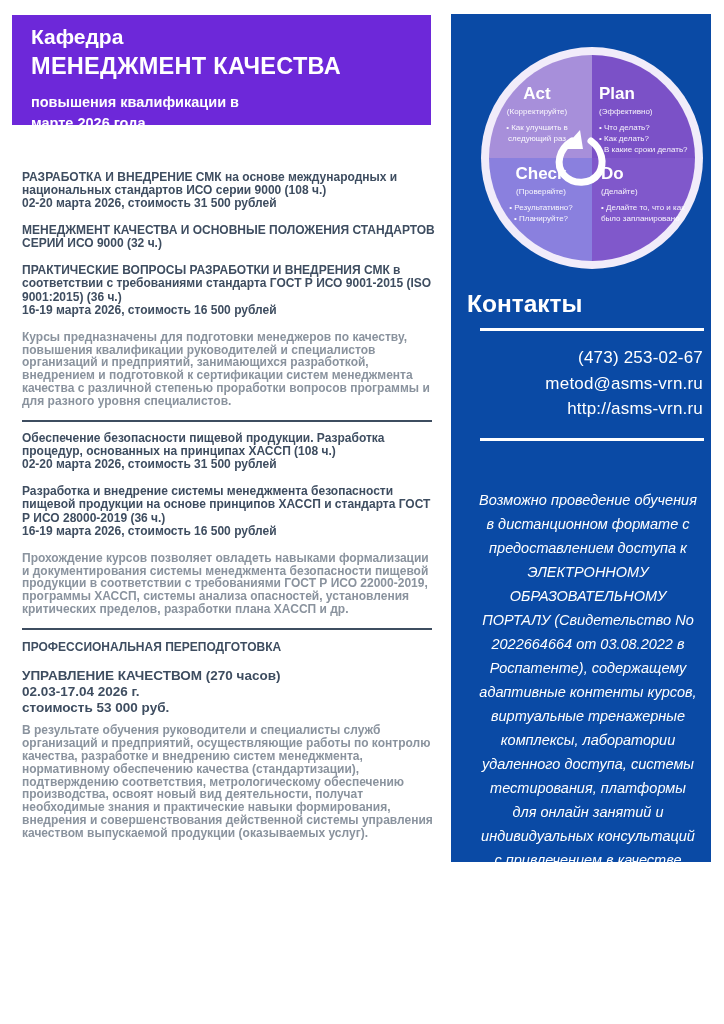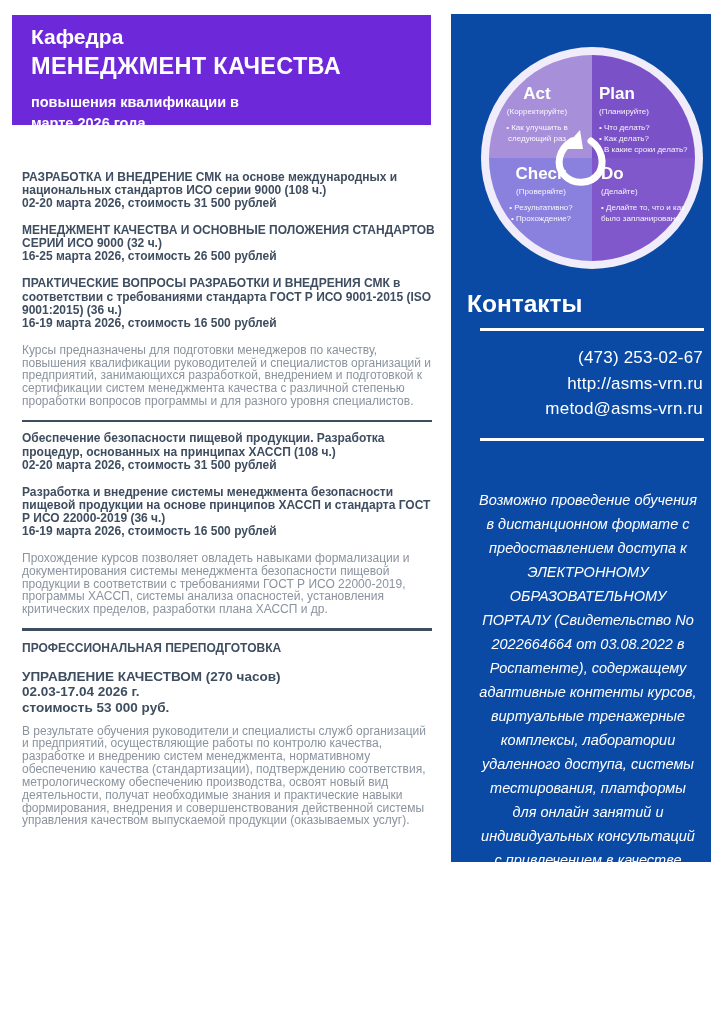--- a/index.html
+++ b/index.html
@@ -12,21 +12,21 @@
     position:absolute;left:12px;top:15px;width:419px;height:110px;
     background:#6d28d9;color:#fff;box-sizing:border-box;padding:8px 28px 0 19px;
   }
   .h-line1{font-size:21px;font-weight:700;line-height:1.35;}
   .h-line2{font-size:23.5px;font-weight:700;letter-spacing:.3px;line-height:1.2;margin-top:1px;}
   .h-sub{font-size:14.5px;font-weight:700;line-height:1.45;margin-top:11px;max-width:245px;}
   
   .main{position:absolute;left:22px;top:171px;width:413px;}
   .course{margin:0 0 14px 0;}
   .course-title,.course-date{font-size:12px;font-weight:700;line-height:1.09;color:#3e4d60;}
-  .note{font-size:12px;font-weight:400;line-height:1.07;color:#8a939e;margin:0 0 12px 0;}
+  .note{font-size:12px;font-weight:700;line-height:1.07;color:#8a939e;margin:0 0 12px 0;}
   .divider{height:2.5px;background:#3e4d60;margin:0 0 10px 0;width:410px;}
   .pp-label{font-size:12px;font-weight:700;color:#3e4d60;margin:0 0 14px 0;}
   .pp-title{font-size:13.5px;font-weight:700;line-height:1.16;color:#3e4d60;margin:0 0 9px 0;}
   
   .sidebar{
     position:absolute;left:451px;top:14px;width:260px;height:848px;
     background:#0a4aa5;color:#fff;
   }
   
   .pdca{position:absolute;left:30px;top:33px;width:222px;height:222px;border-radius:50%;background:#f1ecfa;}
@@ -65,39 +65,38 @@
 
 <div class="main">
 
   <div class="course">
     <div class="course-title">РАЗРАБОТКА И ВНЕДРЕНИЕ СМК на основе международных и национальных стандартов ИСО серии 9000 (108 ч.)</div>
     <div class="course-date">02-20 марта 2026, стоимость 31 500 рублей</div>
   </div>
 
   <div class="course">
     <div class="course-title">МЕНЕДЖМЕНТ КАЧЕСТВА И ОСНОВНЫЕ ПОЛОЖЕНИЯ СТАНДАРТОВ СЕРИИ ИСО 9000 (32 ч.)</div>
-    <div class="course-date">16-25 марта 2026, стоимость 26 500 рублей</div>
   </div>
 
   <div class="course">
     <div class="course-title">ПРАКТИЧЕСКИЕ ВОПРОСЫ РАЗРАБОТКИ И ВНЕДРЕНИЯ СМК в соответствии с требованиями стандарта ГОСТ Р ИСО 9001-2015 (ISO 9001:2015) (36 ч.)</div>
     <div class="course-date">16-19 марта 2026, стоимость 16 500 рублей</div>
   </div>
 
   <p class="note">Курсы предназначены для подготовки менеджеров по качеству, повышения квалификации руководителей и специалистов организаций и предприятий, занимающихся разработкой, внедрением и подготовкой к сертификации систем менеджмента качества с различной степенью проработки вопросов программы и для разного уровня специалистов.</p>
 
   <div class="divider"></div>
 
   <div class="course">
     <div class="course-title">Обеспечение безопасности пищевой продукции. Разработка процедур, основанных на принципах ХАССП (108 ч.)</div>
     <div class="course-date">02-20 марта 2026, стоимость 31 500 рублей</div>
   </div>
 
   <div class="course">
-    <div class="course-title">Разработка и внедрение системы менеджмента безопасности пищевой продукции на основе принципов ХАССП и стандарта ГОСТ Р ИСО 22000-2019 (36 ч.)</div>
+    <div class="course-title">Разработка и внедрение системы менеджмента безопасности пищевой продукции на основе принципов ХАССП и стандарта ГОСТ Р ИСО 28000-2019 (36 ч.)</div>
     <div class="course-date">16-19 марта 2026, стоимость 16 500 рублей</div>
   </div>
 
   <p class="note">Прохождение курсов позволяет овладеть навыками формализации и документирования системы менеджмента безопасности пищевой продукции в соответствии с требованиями ГОСТ Р ИСО 22000-2019, программы ХАССП, системы анализа опасностей, установления критических пределов, разработки плана ХАССП и др.</p>
 
   <div class="divider"></div>
 
   <div class="pp-label">ПРОФЕССИОНАЛЬНАЯ ПЕРЕПОДГОТОВКА</div>
 
   <div class="pp-title">
@@ -122,34 +121,34 @@
     <div class="q-text qt-act">
       <div class="q-name">Act</div>
       <div class="q-sub">(Корректируйте)</div>
       <ul class="q-items">
         <li>Как улучшить в следующий раз</li>
       </ul>
     </div>
 
     <div class="q-text qt-plan">
       <div class="q-name">Plan</div>
-      <div class="q-sub">(Планируйте)</div>
+      <div class="q-sub">(Эффективно)</div>
       <ul class="q-items">
         <li>Что делать?</li>
         <li>Как делать?</li>
         <li>В какие сроки делать?</li>
       </ul>
     </div>
 
     <div class="q-text qt-check">
       <div class="q-name">Check</div>
       <div class="q-sub">(Проверяйте)</div>
       <ul class="q-items">
         <li>Результативно?</li>
-        <li>Прохождение?</li>
+        <li>Планируйте?</li>
       </ul>
     </div>
 
     <div class="q-text qt-do">
       <div class="q-name">Do</div>
       <div class="q-sub">(Делайте)</div>
       <ul class="q-items">
         <li>Делайте то, что и как было запланировано</li>
       </ul>
     </div>
@@ -158,20 +157,20 @@
       <path d="M 25 14 C 12 22 8 38 17 48 C 26 58 44 58 52 46 C 58 36 55 22 44 14" fill="none" stroke="#ffffff" stroke-width="7" stroke-linecap="round"></path>
       <path d="M 16 22 L 33 3 L 36 22 Z" fill="#ffffff"></path>
     </svg>
   </div>
 
   <div class="contacts-h">Контакты</div>
   <div class="rule rule-1"></div>
 
   <div class="contact-lines">
     <div>(473) 253-02-67</div>
+    <a href="#">metod@asms-vrn.ru</a>
     <a href="#">http://asms-vrn.ru</a>
-    <a href="#">metod@asms-vrn.ru</a>
   </div>
 
   <div class="rule rule-2"></div>
 
   <div class="distance-note">Возможно проведение обучения в дистанционном формате с предоставлением доступа к ЭЛЕКТРОННОМУ ОБРАЗОВАТЕЛЬНОМУ ПОРТАЛУ (Свидетельство No 2022664664 от 03.08.2022 в Роспатенте), содержащему адаптивные контенты курсов, виртуальные тренажерные комплексы, лаборатории удаленного доступа, системы тестирования, платформы для онлайн занятий и индивидуальных консультаций с привлечением в качестве преподавателей ВЕДУЩИХ СПЕЦИАЛИСТОВ – ПРАКТИКОВ</div>
 </div>
 
 </body></html>

